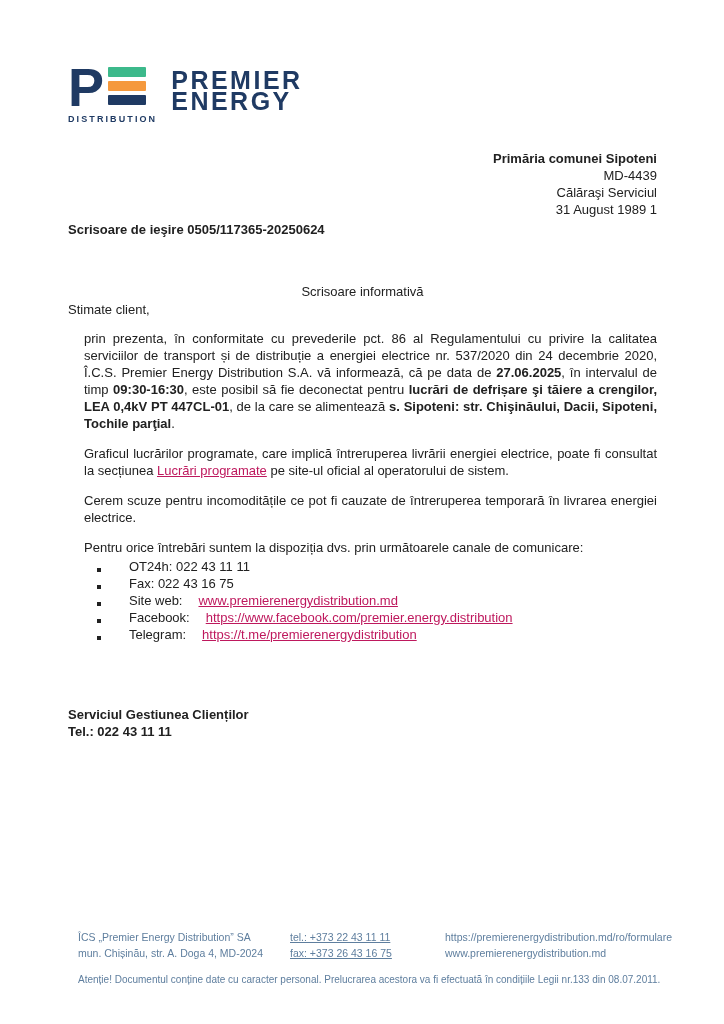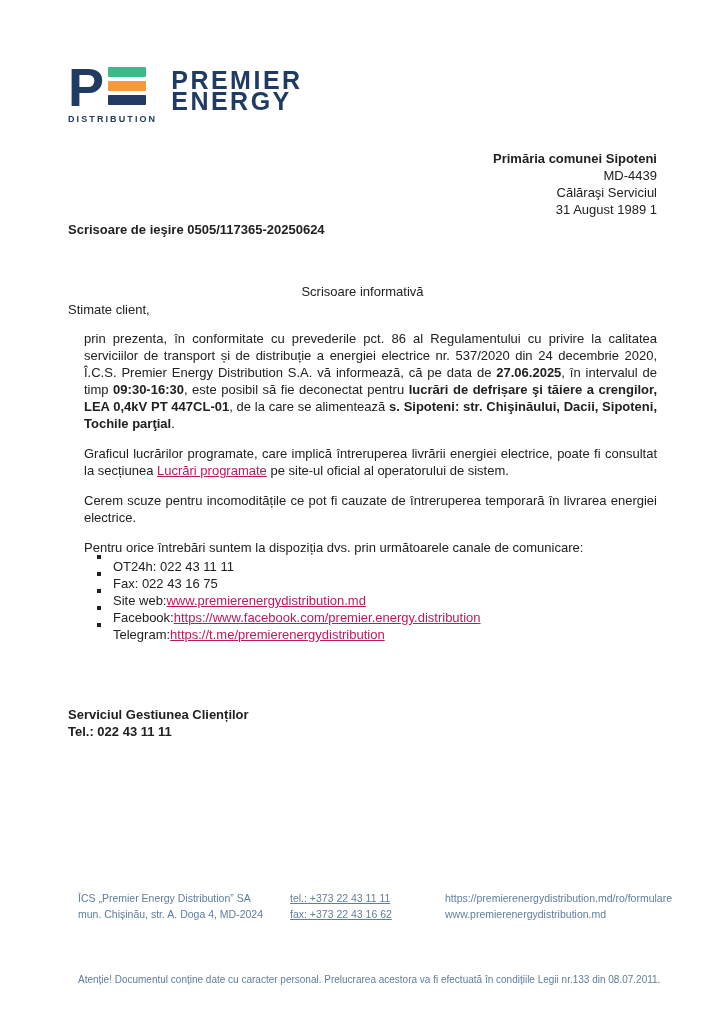--- a/index.html
+++ b/index.html
@@ -48,33 +48,33 @@
 
   
   .doc-title{margin-top:47px;text-align:center;}
   .greeting{margin-top:3px;}
   p.para{margin:13px 0 0 16px;text-align:justify;line-height:17px;}
   .b{font-weight:bold;}
   a.lnk{color:#be185d;text-decoration:underline;cursor:pointer;}
 
   
   .contact-list{margin:2px 0 0 0;padding:0;list-style:none;}
-  .contact-list li{display:flex;align-items:flex-start;line-height:17px;padding-left:29px;}
+  .contact-list li{display:flex;align-items:flex-end;line-height:17px;padding-left:29px;gap:16px;}
   .bullet{
     width:4px;height:4px;background:#212121;
     display:inline-block;flex:0 0 4px;
     margin-right:12px;position:relative;top:-3px;
   }
 
   
   .signature{margin-top:63px;font-weight:bold;line-height:17px;}
 
   
   .footer{
-    position:absolute;left:78px;right:30px;top:890px;
+    position:absolute;left:78px;right:30px;top:929px;
     color:#5E7E9E;font-size:10.5px;line-height:16px;
     display:flex;
   }
   .footer .col1{width:212px;}
   .footer .col2{width:155px;text-decoration:underline;}
   .footer .col3{flex:1;}
   .notice{
     position:absolute;left:78px;right:30px;top:974px;
     color:#5E7E9E;font-size:10px;
   }
@@ -157,21 +157,21 @@
 
   </div>
 
   <div class="footer">
     <div class="col1">
       <div>ÎCS „Premier Energy Distribution” SA</div>
       <div>mun. Chișinău, str. A. Doga 4, MD-2024</div>
     </div>
     <div class="col2">
       <div>tel.: +373 22 43 11 11</div>
-      <div>fax: +373 22 43 16 62</div>
+      <div>fax: +373 26 43 16 75</div>
     </div>
     <div class="col3">
       <div>https://premierenergydistribution.md/ro/formulare</div>
       <div>www.premierenergydistribution.md</div>
     </div>
   </div>
 
   <div class="notice">Atenție! Documentul conține date cu caracter personal. Prelucrarea acestora va fi efectuată în condițiile Legii nr.133 din 08.07.2011.</div>
 </div>
 

